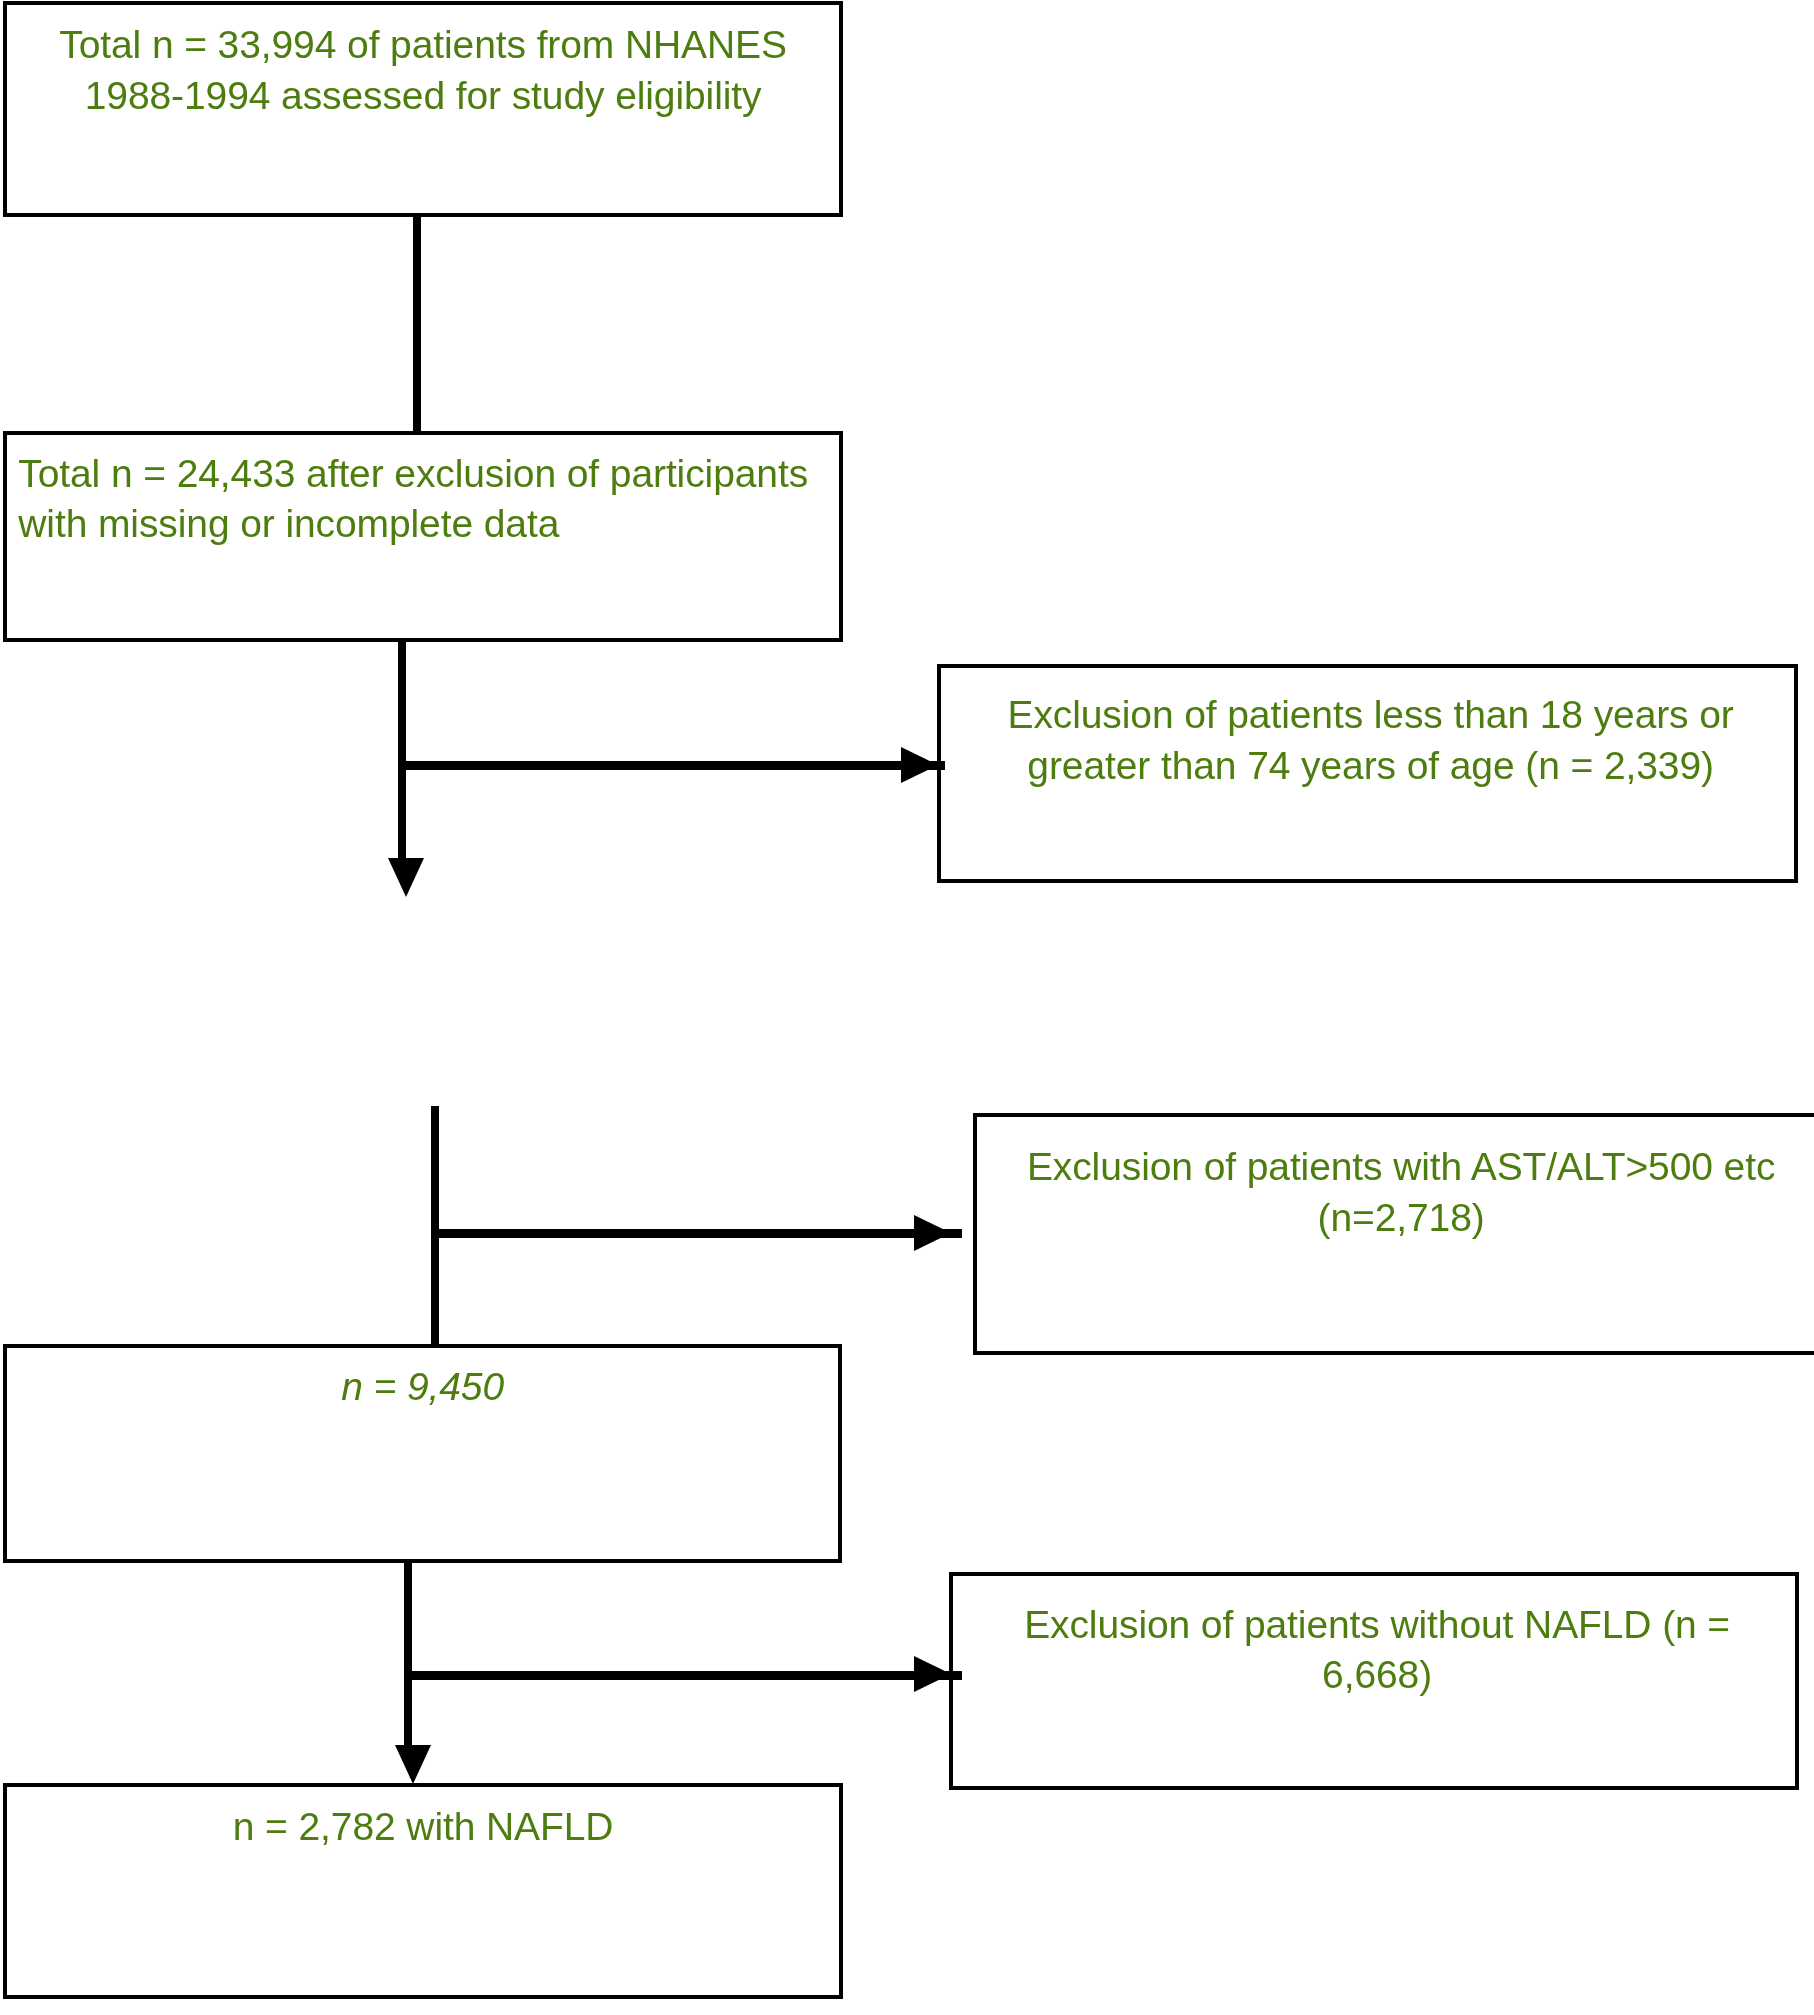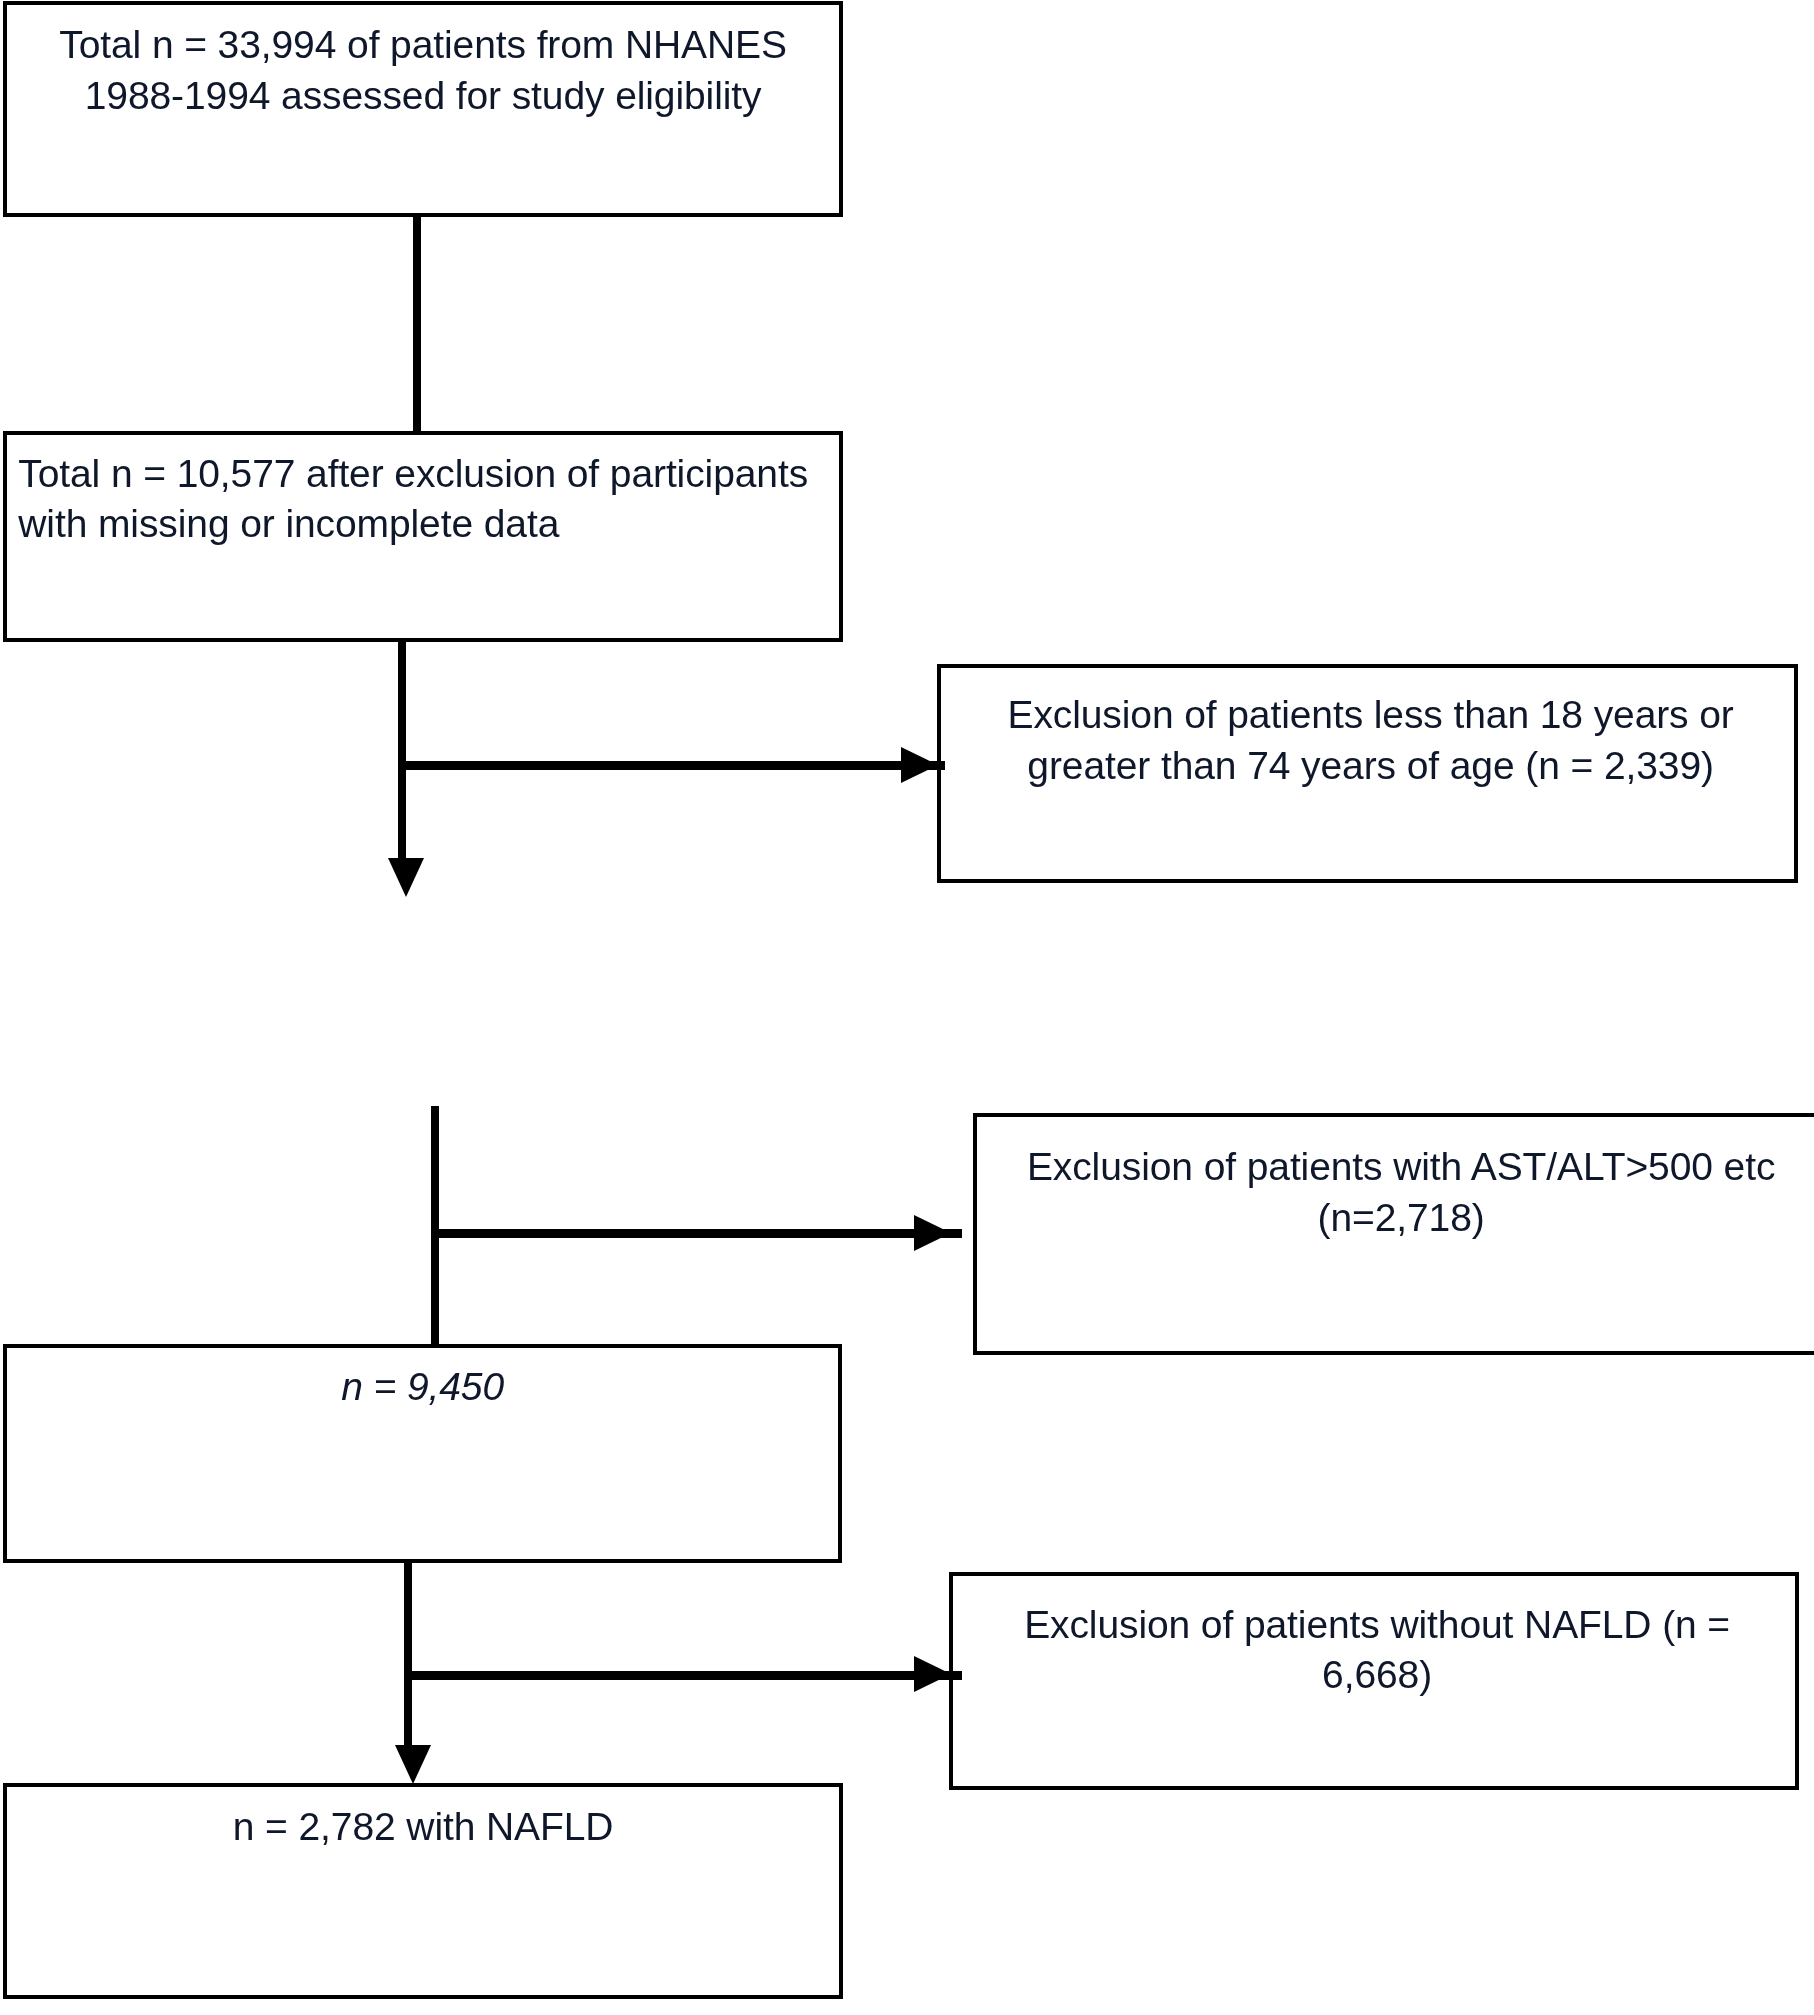--- a/index.html
+++ b/index.html
@@ -25,21 +25,21 @@
     color: #000000;
   }
   .node .txt {
     position: absolute;
     left: 16px;
     right: 16px;
     font-size: 39px;
     line-height: 1.30;
     font-weight: 400;
     letter-spacing: -0.1px;
-    color: #0f172a;
+    color: #4d7c0f;
   }
   .ta-center { text-align: center; }
   .ta-left   { text-align: left; }
 
   
   #node-total-screened { left: 3.1px;   top: 1.2px;    width: 840px; height: 216px; }
   #node-total-screened .txt { top: 15px; }
 
   #node-after-exclusion { left: 3.1px;   top: 431px;  width: 840px; height: 211px; }
   #node-after-exclusion .txt { top: 13.7px; left: 11.2px; }
@@ -108,21 +108,21 @@
 </head>
 <body>
 
 <div id="canvas">
 
   <div class="node" id="node-total-screened">
     <div class="txt ta-center">Total n = 33,994 of patients from NHANES 1988-1994 assessed for study eligibility</div>
   </div>
 
   <div class="node" id="node-after-exclusion">
-    <div class="txt ta-left">Total n = 10,577 after exclusion of participants with missing or incomplete data</div>
+    <div class="txt ta-left">Total n = 24,433 after exclusion of participants with missing or incomplete data</div>
   </div>
 
 
   <div class="node" id="node-n9450">
     <div class="txt ta-center">n = 9,450</div>
   </div>
 
   <div class="node" id="node-n2782">
     <div class="txt ta-center">n = 2,782 with NAFLD</div>
   </div>

